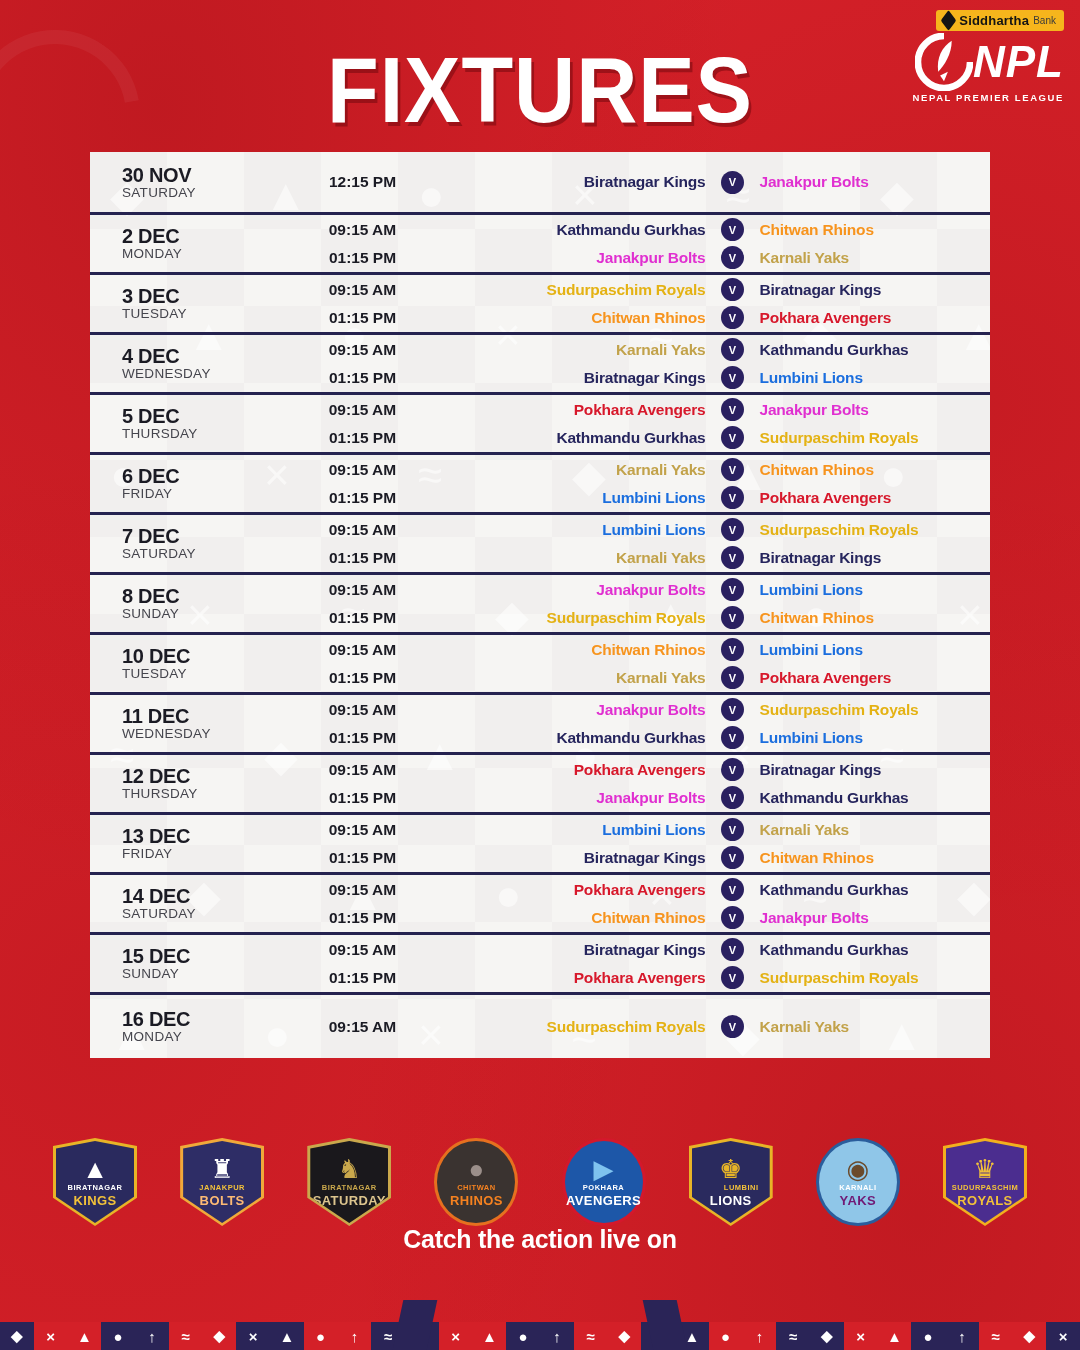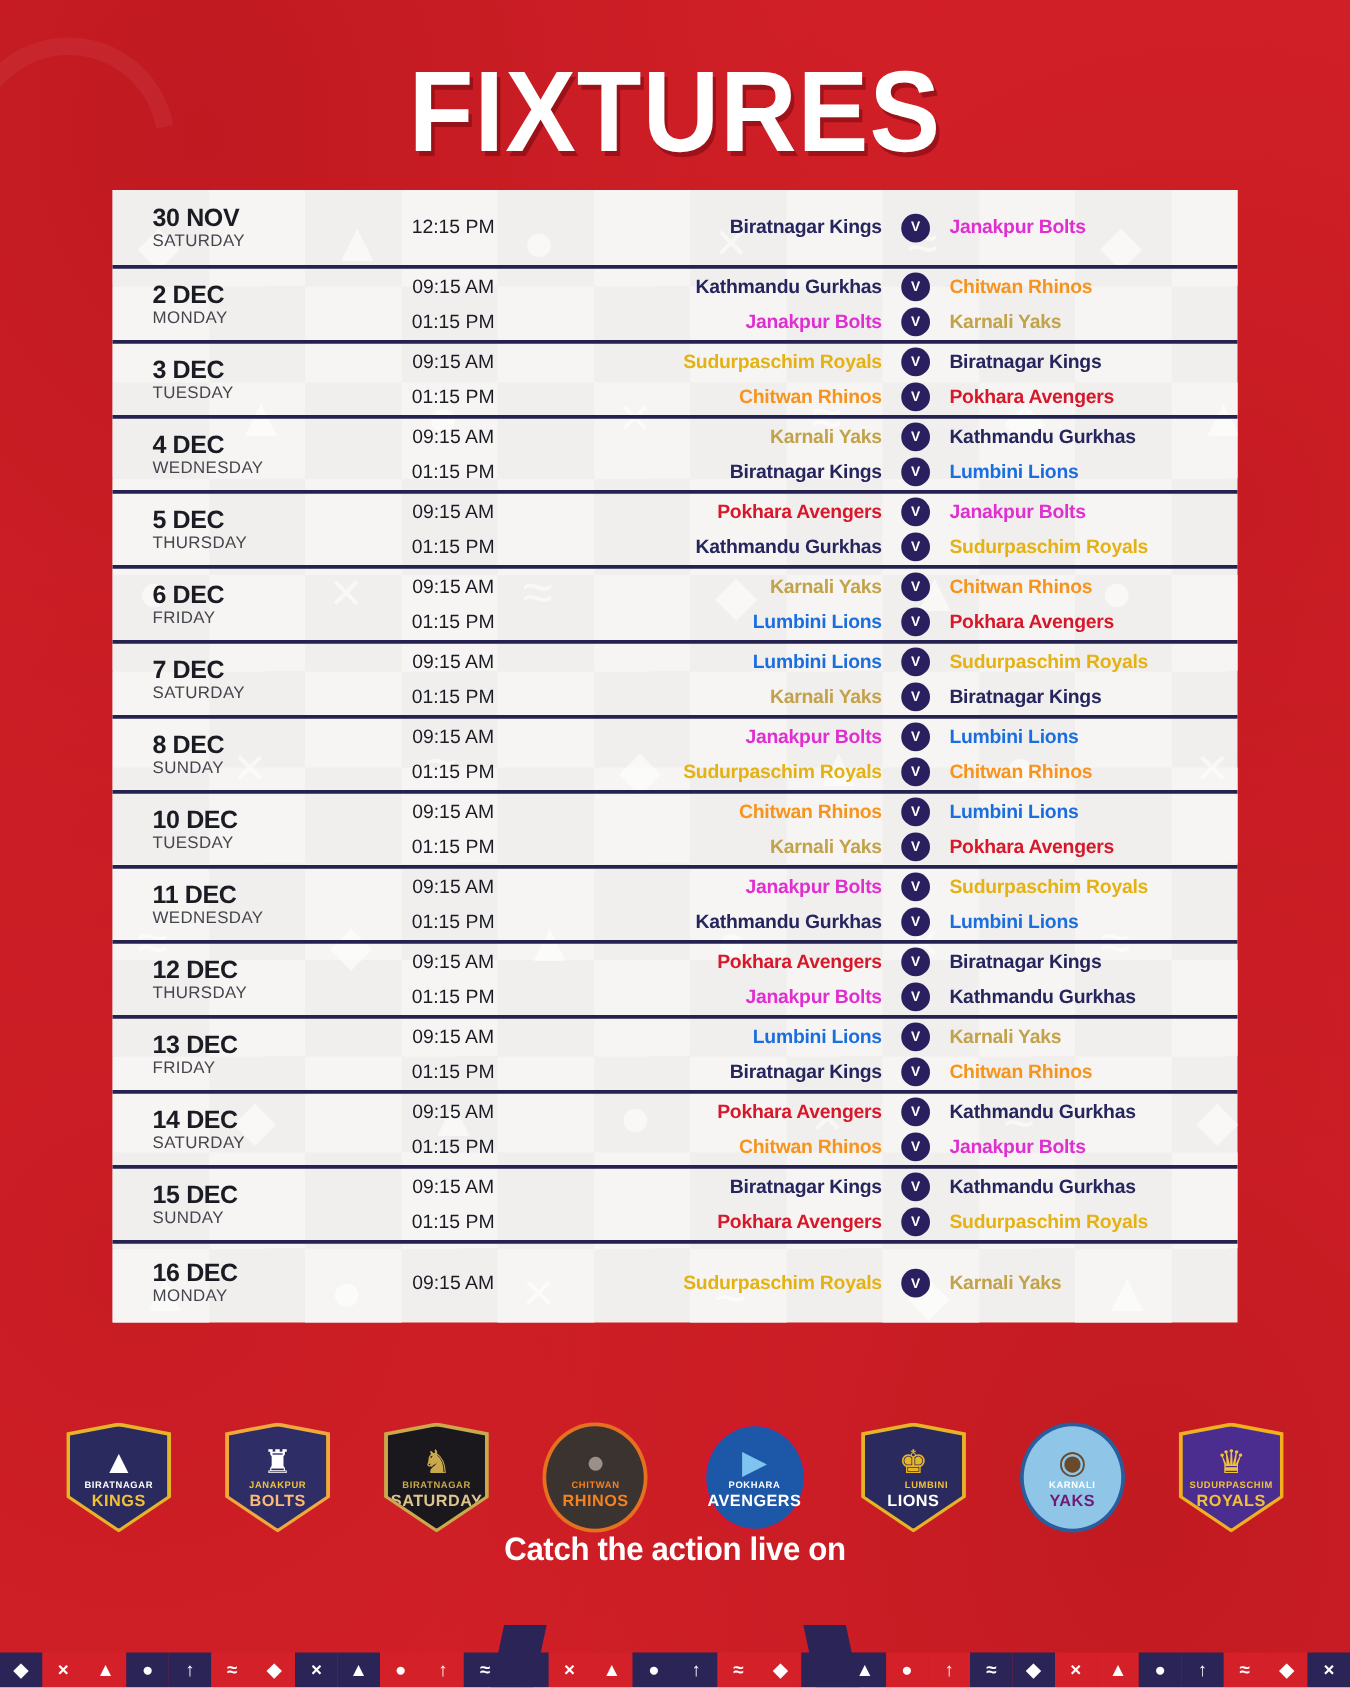--- a/index.html
+++ b/index.html
@@ -57,21 +57,21 @@
 
   .frow { position:relative; z-index:1; display:grid; grid-template-columns:160px 740px;
     height:60px; align-items:center; border-bottom:3px solid #25224f; }
   .frow.single { height:63px; }
   .frow.last { border-bottom:none; }
   .fdate { padding-left:32px; line-height:1.1; }
   .fdate .d1 { font-size:20px; font-weight:800; color:#1b1b24; letter-spacing:-.3px; }
   .fdate .d2 { font-size:13.5px; font-weight:500; color:#45454d; letter-spacing:.3px; }
   .fmatches { display:flex; flex-direction:column; justify-content:center; gap:5px; }
   .mline { display:grid; grid-template-columns:225px 1fr 30px 1fr; align-items:center; }
-  .mtime { text-align:center; font-size:15.5px; font-weight:400; color:#1b1b24; }
+  .mtime { text-align:center; font-size:15.5px; font-weight:700; color:#1b1b24; }
   .mhome { text-align:right; font-size:15.5px; font-weight:800; padding-right:12px; letter-spacing:-.2px; }
   .maway { text-align:left; font-size:15.5px; font-weight:800; padding-left:12px; letter-spacing:-.2px; }
   .vsbadge { width:23px; height:23px; border-radius:50%; background:#2a2060; color:#fff;
     font-size:11px; font-weight:800; display:flex; align-items:center; justify-content:center; justify-self:center; }
 
   
   .logos { position:absolute; left:45px; top:1136px; width:990px; height:92px;
     display:flex; justify-content:space-between; align-items:center; }
   .logo { width:100px; display:flex; justify-content:center; }
   .emb { position:relative; width:84px; height:88px; display:flex; }
@@ -109,20 +109,36 @@
 </style>
 </head>
 <body>
 
 <div id="poster">
 
   <div class="wm crescent"></div>
 
   <div class="title">FIXTURES</div>
 
+  <div class="league-block">
+    <div class="sponsor-badge">
+      <span class="sponsor-diamond"></span>
+      <span class="sponsor-name">Siddhartha</span>
+      <span class="sponsor-suffix">Bank</span>
+    </div>
+    <div class="npl-row">
+      <svg class="npl-swoosh" viewBox="0 0 60 60">
+        <path d="M30 3 A27 27 0 1 0 57 30" fill="none" stroke="#ffffff" stroke-width="7"></path>
+        <path d="M38 8 C28 14 22 26 24 40 C30 34 38 22 38 8 Z" fill="#ffffff"></path>
+        <path d="M26 44 L34 40 L30 50 Z" fill="#ffffff"></path>
+      </svg>
+      <span class="npl-abbr">NPL</span>
+    </div>
+    <div class="npl-sub">NEPAL PREMIER LEAGUE</div>
+  </div>
 
   <div class="table">
     <div class="tbody" id="fixture-rows">
       <div class="bg-icons" id="bg-icons">
           <span style="left: 20px; top: 18px;">◆</span>
           <span style="left: 174px; top: 18px;">▲</span>
           <span style="left: 328px; top: 18px;">●</span>
           <span style="left: 482px; top: 18px;">×</span>
           <span style="left: 636px; top: 18px;">≈</span>
           <span style="left: 790px; top: 18px;">◆</span>

